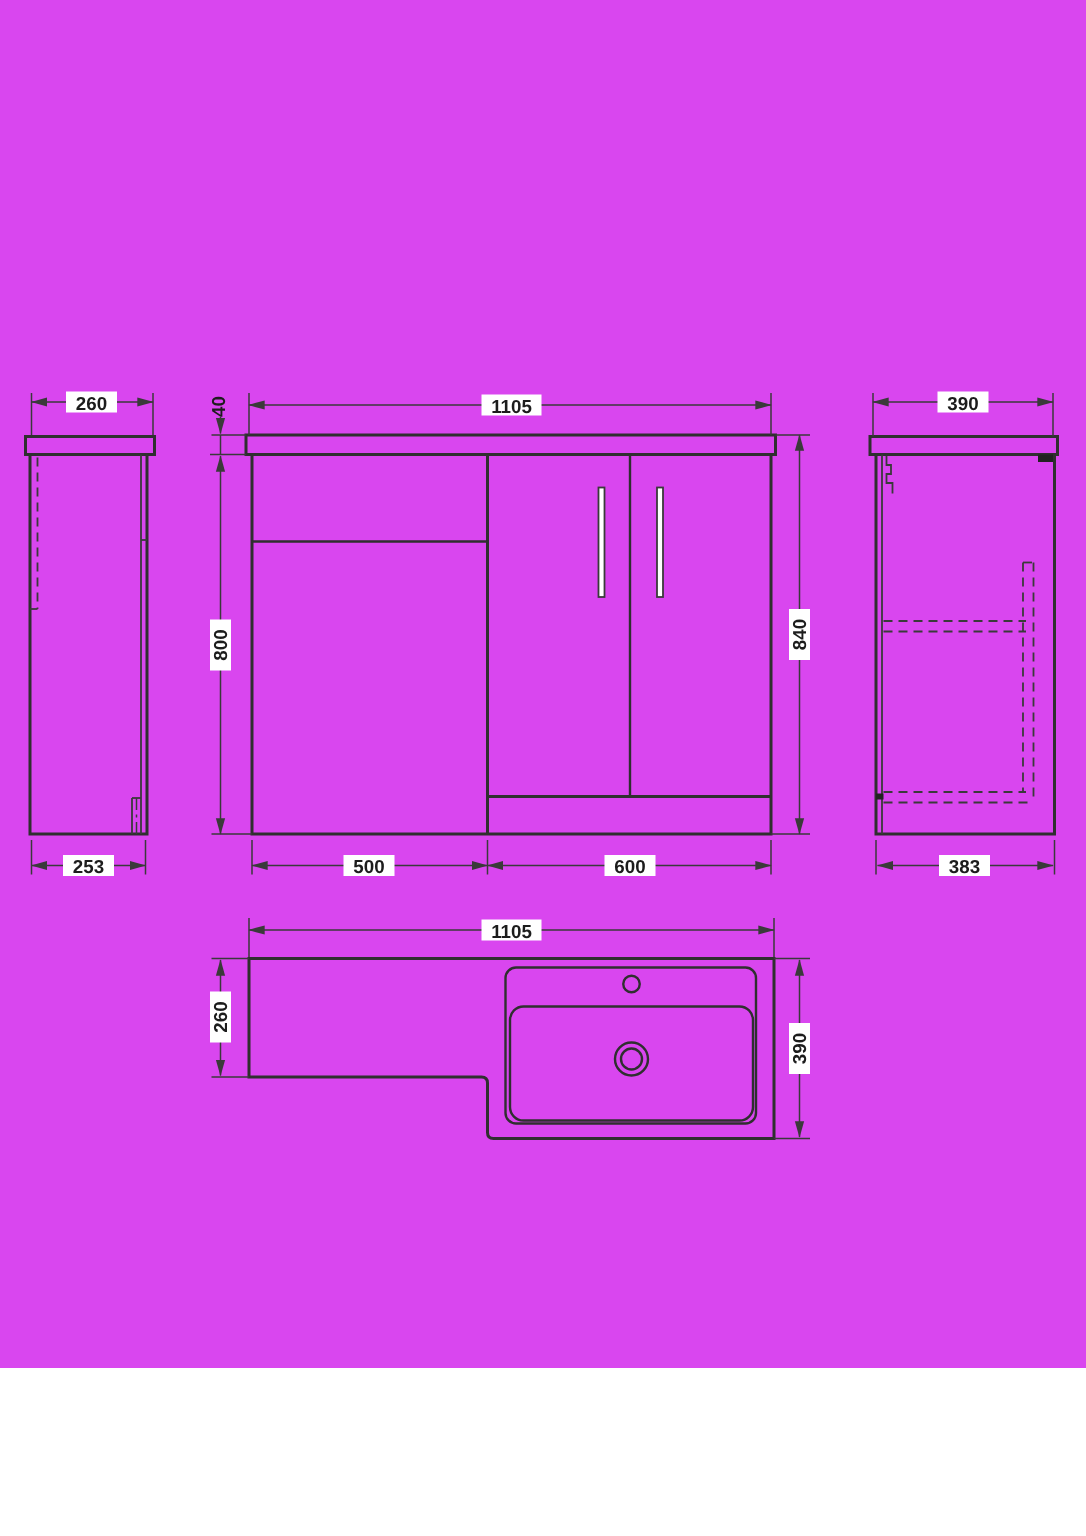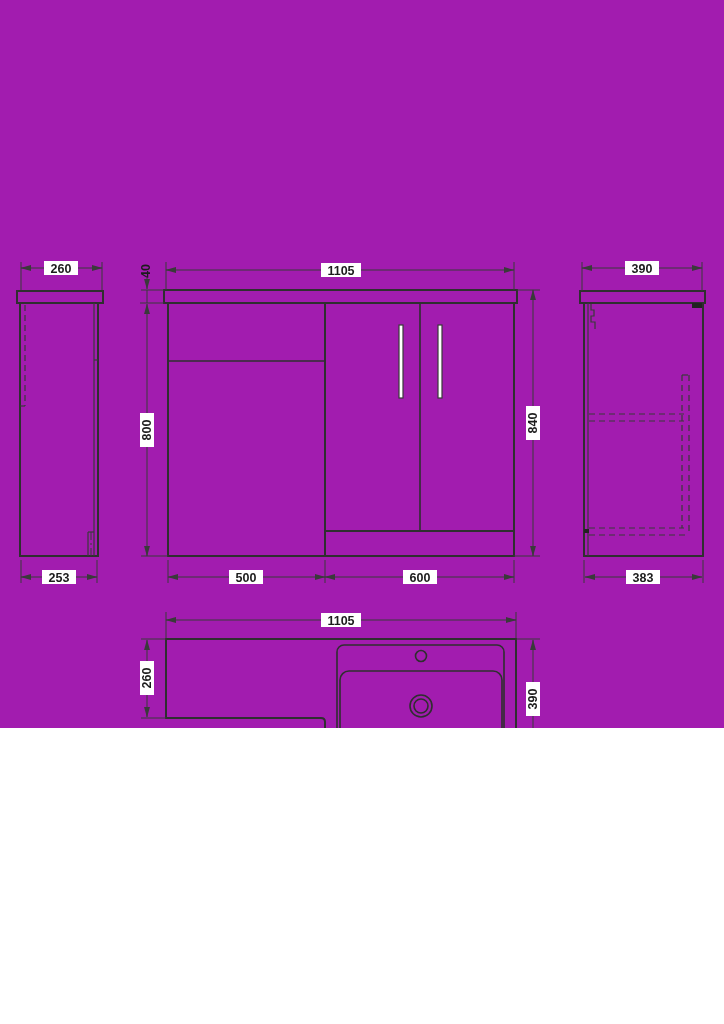--- a/index.html
+++ b/index.html
@@ -1,16 +1,16 @@
 <!DOCTYPE html>
 <html><head>
 <meta charset="utf-8">
 <style>
   html,body{margin:0;padding:0;background:#ffffff;}
-  .stage{position:relative;width:724px;height:728px;background:#a21caf;overflow:hidden;
+  .stage{position:relative;width:724px;height:912px;background:#d946ef;overflow:hidden;
          font-family:"Liberation Sans","DejaVu Sans",sans-serif;}
   svg{position:absolute;left:0;top:0;}
   
   .ol2 {stroke:#2f2f2f;stroke-width:2;fill:none;}
   .ol15{stroke:#2f2f2f;stroke-width:1.6;fill:none;}
   .ol12{stroke:#3a3a3a;stroke-width:1.2;fill:none;}
   .dim {stroke:#3a3a3a;stroke-width:1;fill:none;}
   .ext {stroke:#3a3a3a;stroke-width:1;fill:none;}
   .hid {stroke:#3a3a3a;stroke-width:1.2;fill:none;stroke-dasharray:6 4;}
   .cl  {stroke:#3a3a3a;stroke-width:1;fill:none;stroke-dasharray:8 3 2 3;}

